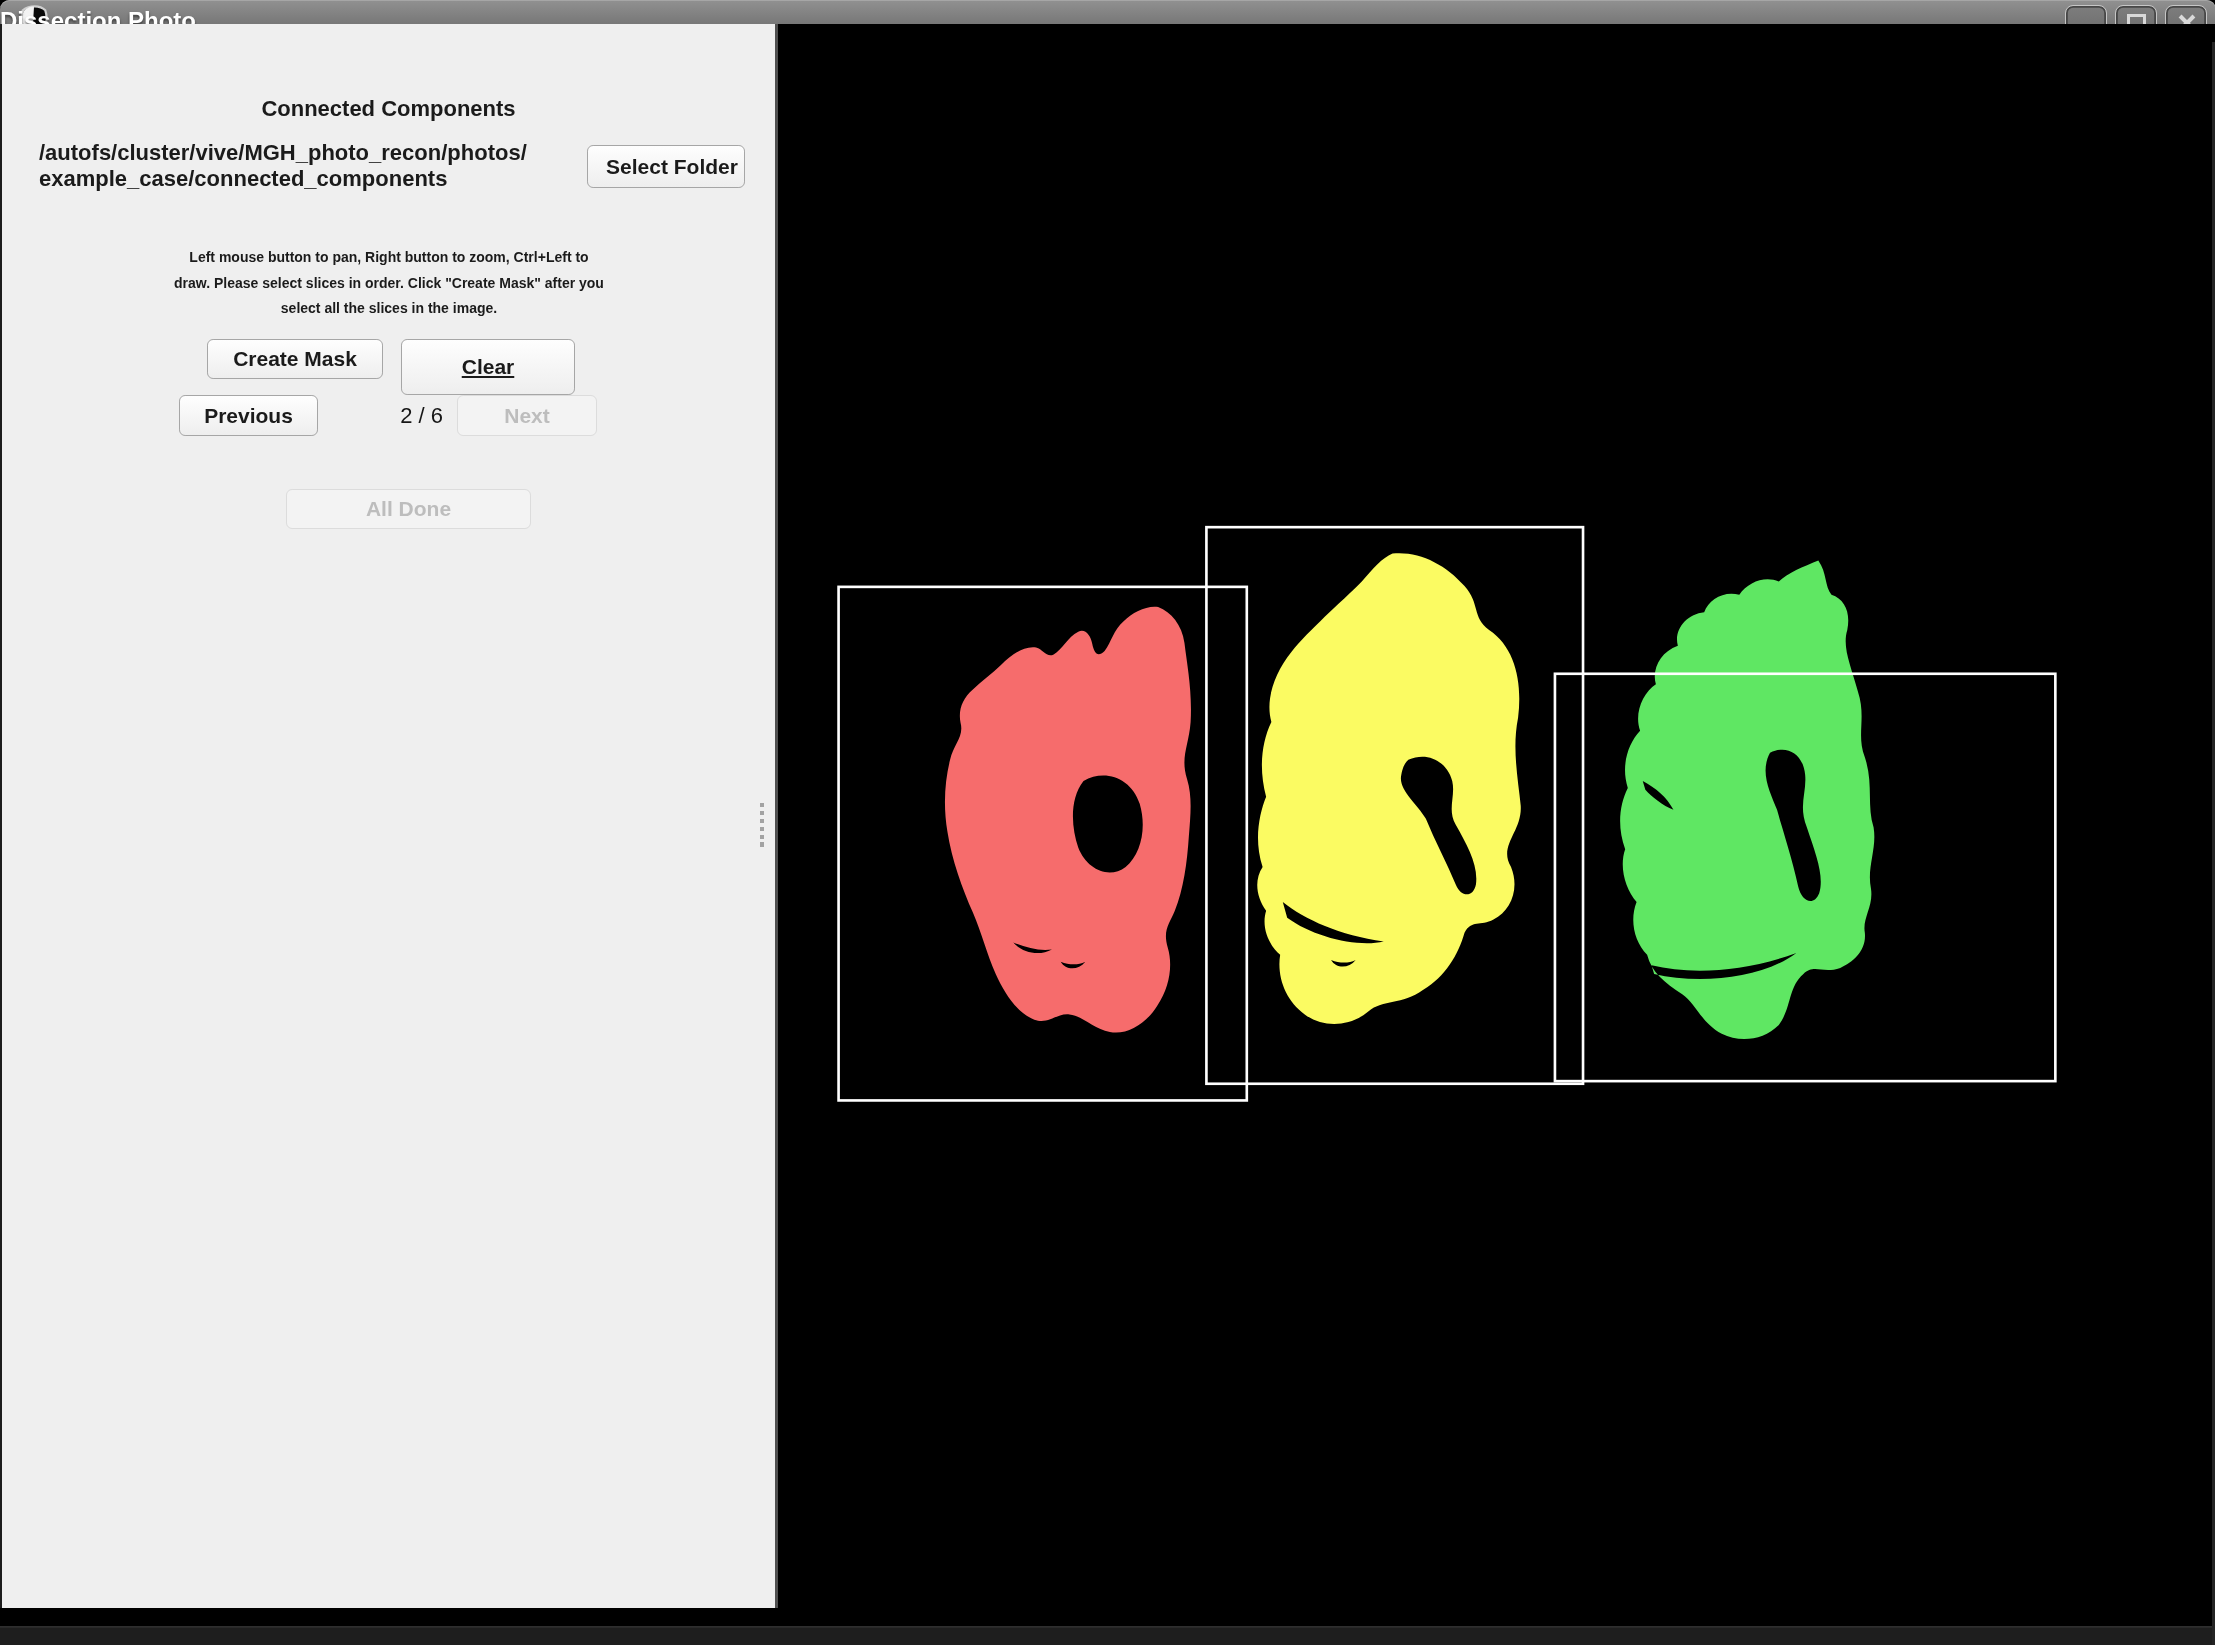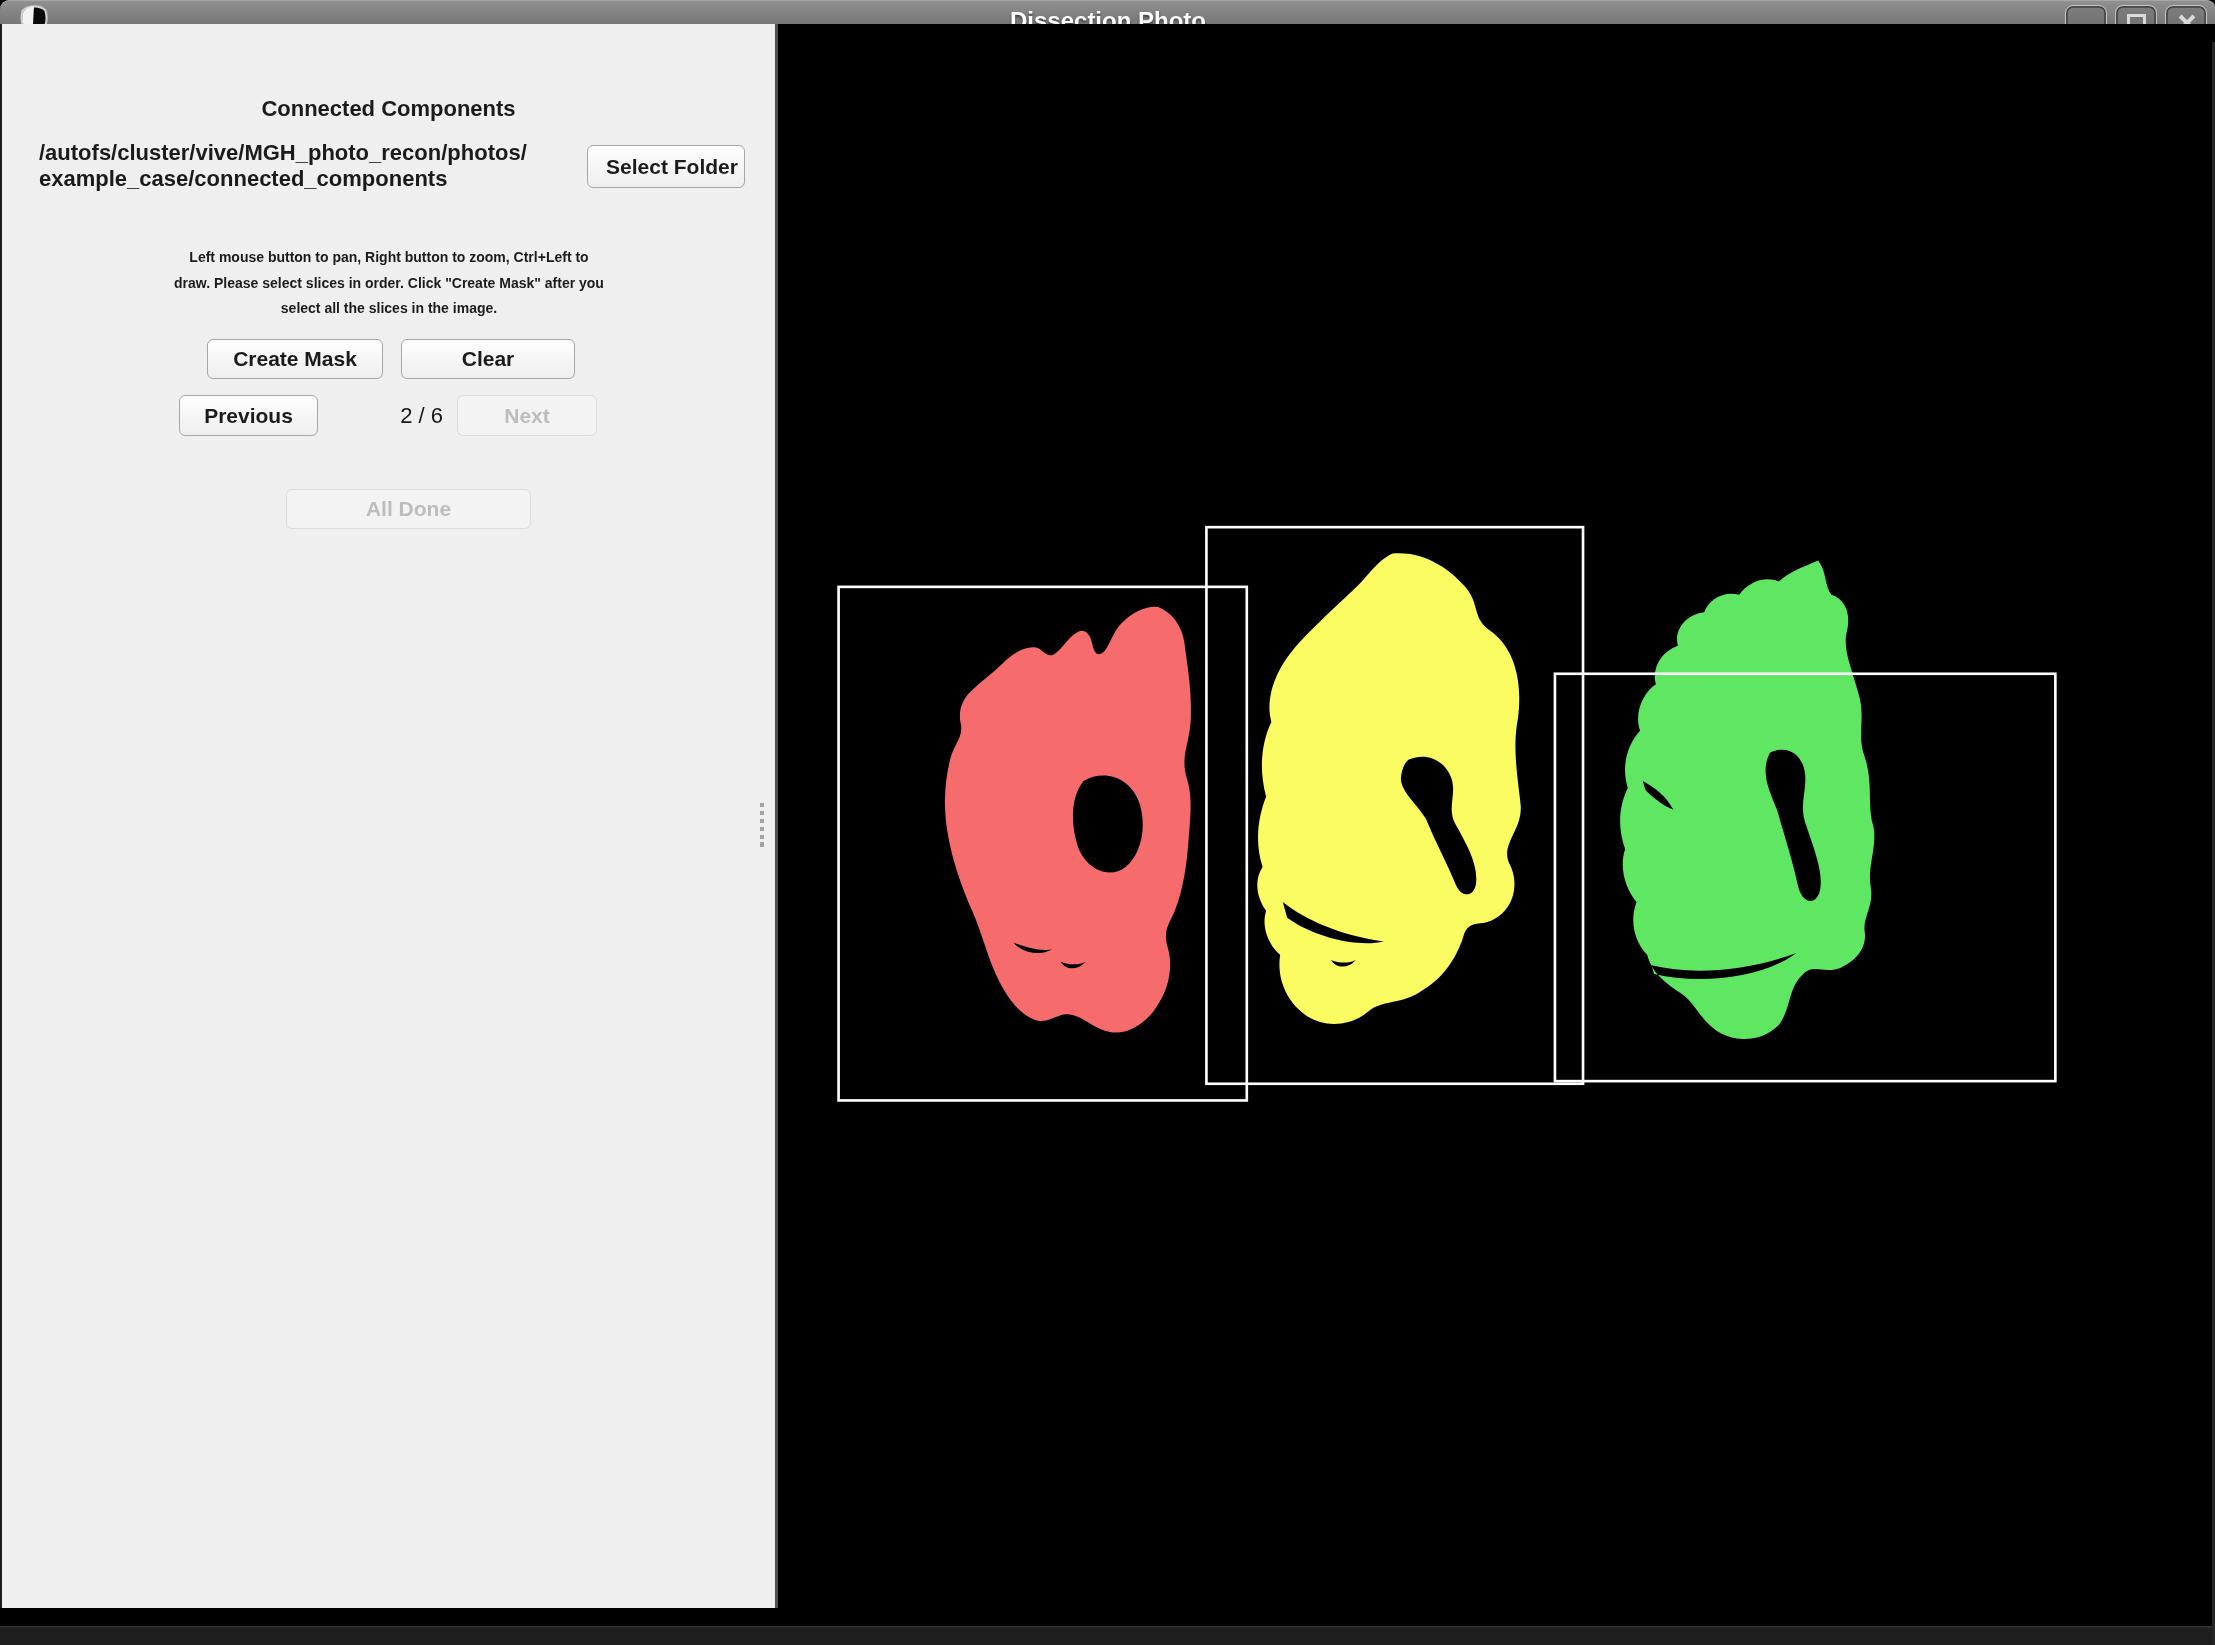--- a/index.html
+++ b/index.html
@@ -5,21 +5,21 @@
   html,body{margin:0;padding:0;background:#000;width:2216px;height:1645px;overflow:hidden;
             font-family:"Liberation Sans", sans-serif;}
   .window{position:absolute;left:0;top:0;width:2216px;height:1645px;background:#000;}
 
   
   .titlebar{position:absolute;left:0;top:0;width:2216px;height:42px;
             background:linear-gradient(#919191,#787878 55%,#6a6a6a);
             border-radius:9.7px 9.7px 0 0;
             box-shadow:inset 0 0.9px 0 #a6a6a6, inset 0 -0.9px 0 #4e4e4e;}
   .titlebar .title{position:absolute;left:0;right:0;top:0;height:42px;line-height:42px;
-            text-align:center;color:#fff;font-size:24px;font-weight:700;
+            color:#fff;font-size:24px;font-weight:700;
             text-shadow:0 1.8px 2.6px rgba(0,0,0,.55);}
   .appicon{position:absolute;left:14px;top:2.6px;width:40px;height:39px;}
   .wincontrols{position:absolute;right:8.8px;top:5.3px;display:flex;gap:8px;}
   .winbtn{width:40px;height:32px;border:1.8px solid #c6c6c6;border-radius:8px;
           background:linear-gradient(#7d7d7d,#6b6b6b);
           box-shadow:inset 0 0 0 1.8px #474747;
           display:flex;align-items:center;justify-content:center;position:relative;}
   .glyph-min{width:15px;height:3.5px;background:#d9d9d9;margin-top:10.5px;}
   .glyph-max{width:13px;height:11.4px;border:3.5px solid #d9d9d9;}
   .glyph-close{position:relative;width:17.6px;height:17.6px;}
@@ -37,21 +37,21 @@
            font-size:22px;font-weight:600;}
   .pathtext{position:absolute;left:37px;top:116px;font-size:22px;line-height:26px;font-weight:600;}
   .btn{position:absolute;display:flex;align-items:center;justify-content:center;
        background:linear-gradient(#fefefe,#eeeeee);border:1.8px solid #a6a6a6;border-radius:6.1px;
        font-size:21px;font-weight:600;color:#1b1b1b;box-sizing:border-box;cursor:default;}
   .btn.disabled{background:#f3f3f3;border-color:#dcdcdc;color:#bdbdbd;}
   .btn-selectfolder{left:585px;top:121px;width:158px;height:43px;padding-left:12px;}
   .instructions{position:absolute;left:33px;top:221px;width:708px;text-align:center;
                 font-size:14px;line-height:25.5px;font-weight:600;}
   .btn-createmask{left:205px;top:315px;width:176px;height:40px;}
-  .btn-clear{left:399px;top:315px;width:174px;height:40px;}
+  .btn-clear{left:399px;top:315px;width:174px;height:56px;text-decoration:underline;}
   .btn-previous{left:177px;top:371px;width:139px;height:41px;}
   .pageind{position:absolute;left:327px;top:371px;width:114px;height:41px;line-height:41px;
            text-align:right;font-size:22px;font-weight:400;color:#161616;}
   .btn-next{left:455px;top:371px;width:140px;height:41px;}
   .btn-alldone{left:284px;top:465px;width:245px;height:40px;}
 
   .splitter{position:absolute;left:760px;top:779px;width:7px;height:46px;}
   .splitter i{display:block;width:4.4px;height:4.4px;background:#a2a2a2;margin:0 0 3.5px 0;}
 
   .canvas{position:absolute;left:778px;top:0;width:1438px;height:1584px;background:#000;}

